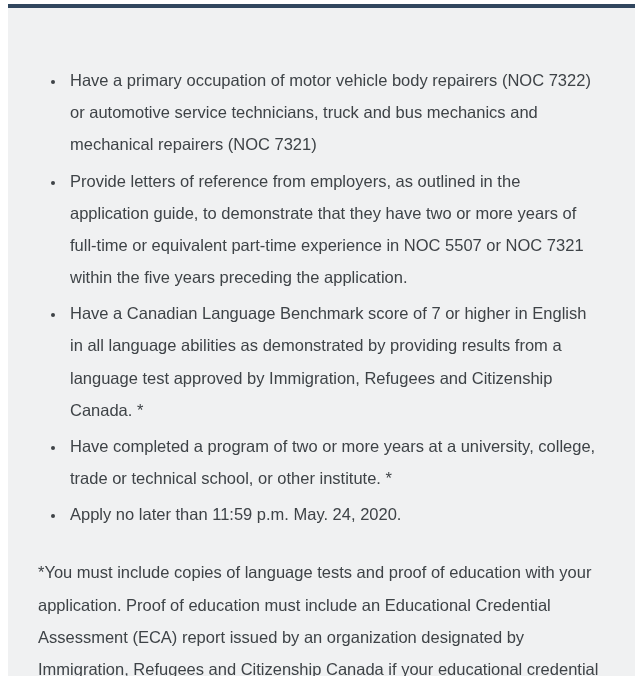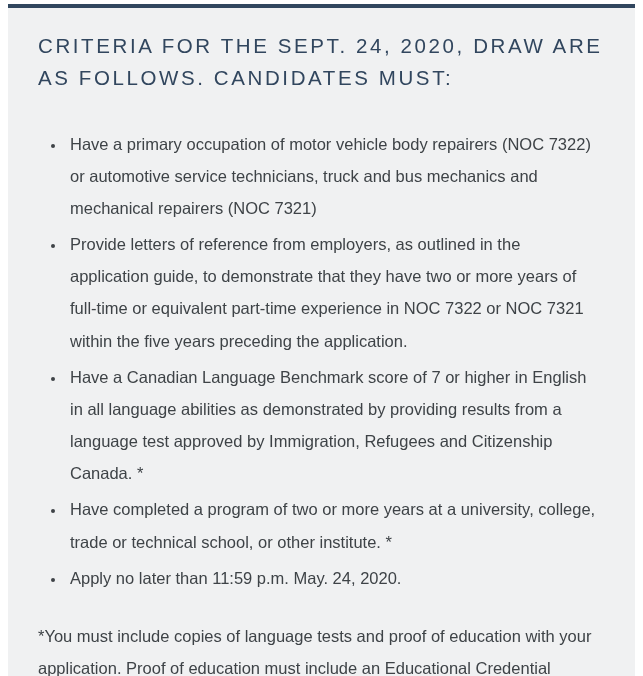--- a/index.html
+++ b/index.html
@@ -58,25 +58,24 @@
     color: var(--body-color, #3e4347);
     font-size: 16.5px;
     line-height: 1.95;
   }
 </style>
 </head>
 <body style="background: rgb(255, 255, 255);">
 
 <div class="page">
   <section class="criteria-box">
-    <h2 class="criteria-heading">CRITERIA FOR THE SEPT. 24, 2020, DRAW ARE AS FOLLOWS. CANDIDATES MUST:</h2>
 
     <ul class="criteria-list">
       <li>Have a primary occupation of motor vehicle body repairers (NOC 7322) or automotive service technicians, truck and bus mechanics and mechanical repairers (NOC 7321)</li>
-      <li>Provide letters of reference from employers, as outlined in the application guide, to demonstrate that they have two or more years of full-time or equivalent part-time experience in NOC 7322 or NOC 7321 within the five years preceding the application.</li>
+      <li>Provide letters of reference from employers, as outlined in the application guide, to demonstrate that they have two or more years of full-time or equivalent part-time experience in NOC 5507 or NOC 7321 within the five years preceding the application.</li>
       <li>Have a Canadian Language Benchmark score of 7 or higher in English in all language abilities as demonstrated by providing results from a language test approved by Immigration, Refugees and Citizenship Canada. *</li>
       <li>Have completed a program of two or more years at a university, college, trade or technical school, or other institute. *</li>
       <li>Apply no later than 11:59 p.m. May. 24, 2020.</li>
     </ul>
 
     <p class="footnote">*You must include copies of language tests and proof of education with your application. Proof of education must include an Educational Credential Assessment (ECA) report issued by an organization designated by Immigration, Refugees and Citizenship Canada if your educational credential was obtained outside of Canada.</p>
   </section>
 </div>
 
 </body></html>

